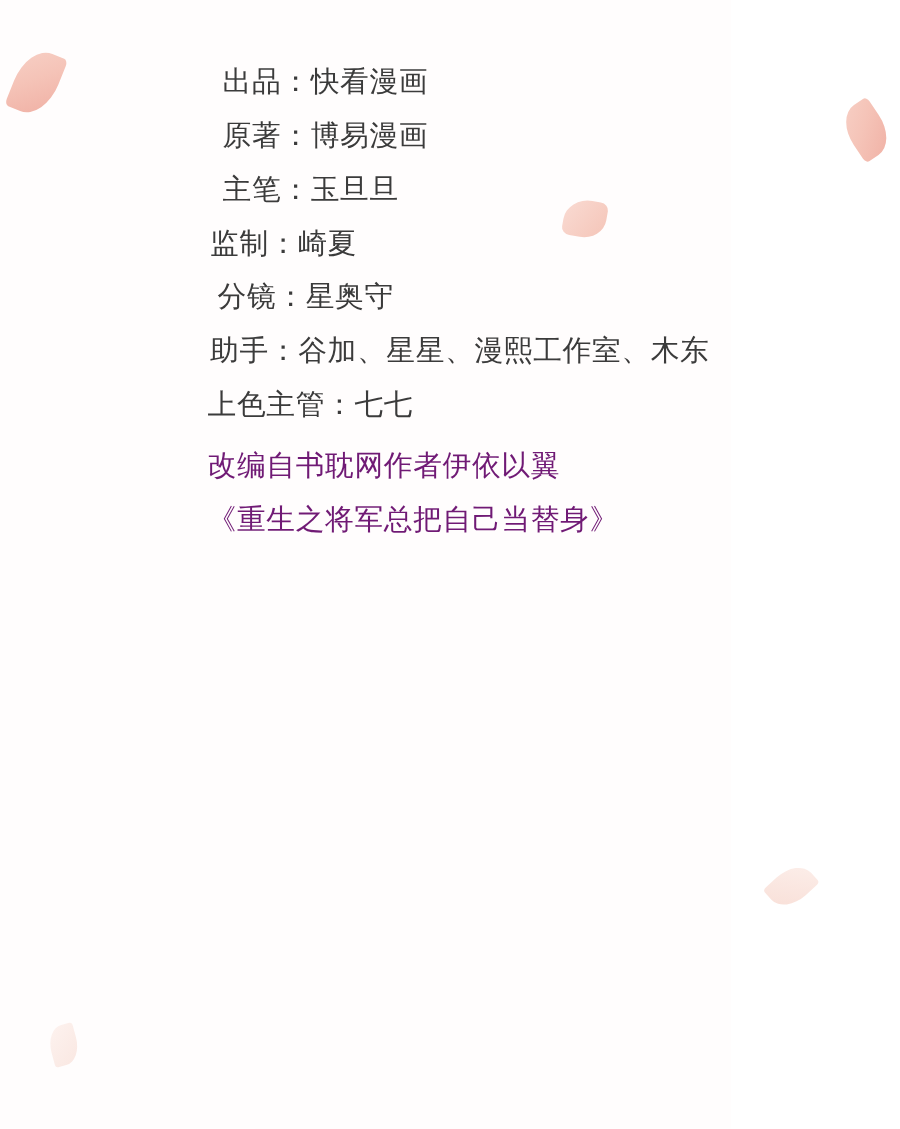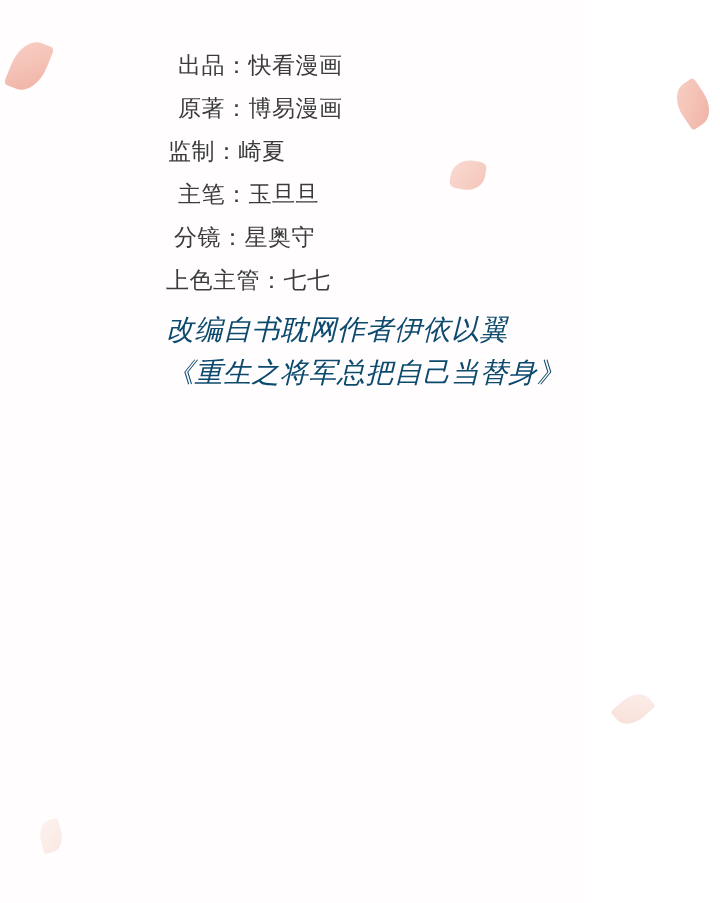--- a/index.html
+++ b/index.html
@@ -100,27 +100,26 @@
 
   .credit-line.indent-0  { margin-left: 0px; }
   .credit-line.indent-1  { margin-left: -4px; }
   .credit-line.indent-2  { margin-left: -10px; }
   .credit-line.indent-3  { margin-left: -12px; }
 
   .source-block {
     margin-top: 6px;
   }
   .source-line {
-    color: #0c4a6e;
-    font-size: 28px;
+    color: #701a75;
+    font-size: 23px;
     line-height: 43px;
     white-space: nowrap;
     margin-left: -12px;
     letter-spacing: 0.5px;
-    font-style: italic;
   }
 </style>
 </head>
 <body>
 
 <div class="page">
 
   <div class="petal petal-1">
     <div class="petal-shape"></div>
   </div>
@@ -141,33 +140,36 @@
 
     <div class="credit-line indent-0">
       <span>出品：</span><span>快看漫画</span>
     </div>
 
     <div class="credit-line indent-0">
       <span>原著：</span><span>博易漫画</span>
     </div>
 
 
+    <div class="credit-line indent-0">
+      <span>主笔：</span><span>玉旦旦</span>
+    </div>
+
     <div class="credit-line indent-2">
       <span>监制：</span><span>崎夏</span>
-    </div>
-
-    <div class="credit-line indent-0">
-      <span>主笔：</span><span>玉旦旦</span>
     </div>
 
 
     <div class="credit-line indent-1">
       <span>分镜：</span><span>星奥守</span>
     </div>
 
+    <div class="credit-line indent-2">
+      <span>助手：</span><span>谷加、星星、漫熙工作室、木东</span>
+    </div>
 
     <div class="credit-line indent-3">
       <span>上色主管：</span><span>七七</span>
     </div>
 
 
     <div class="source-block">
       <div class="source-line">改编自书耽网作者伊依以翼</div>
       <div class="source-line">《重生之将军总把自己当替身》</div>
     </div>

